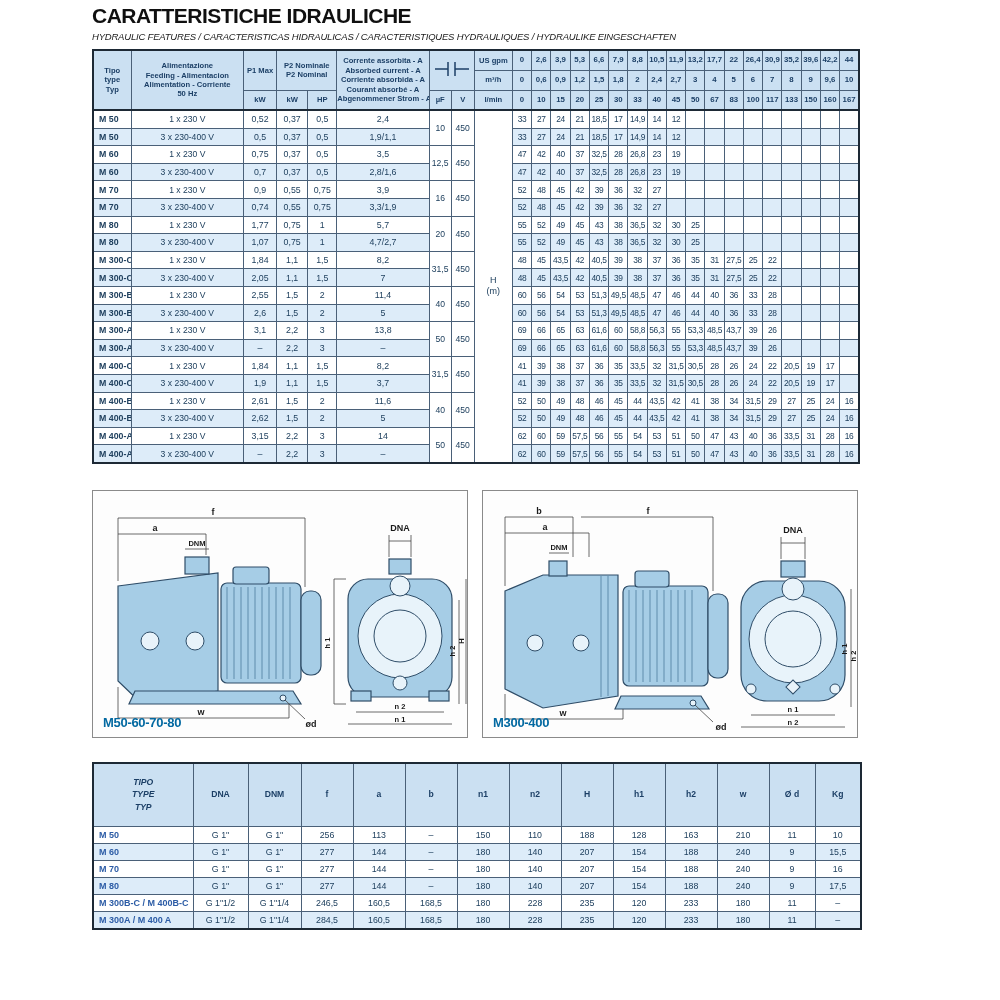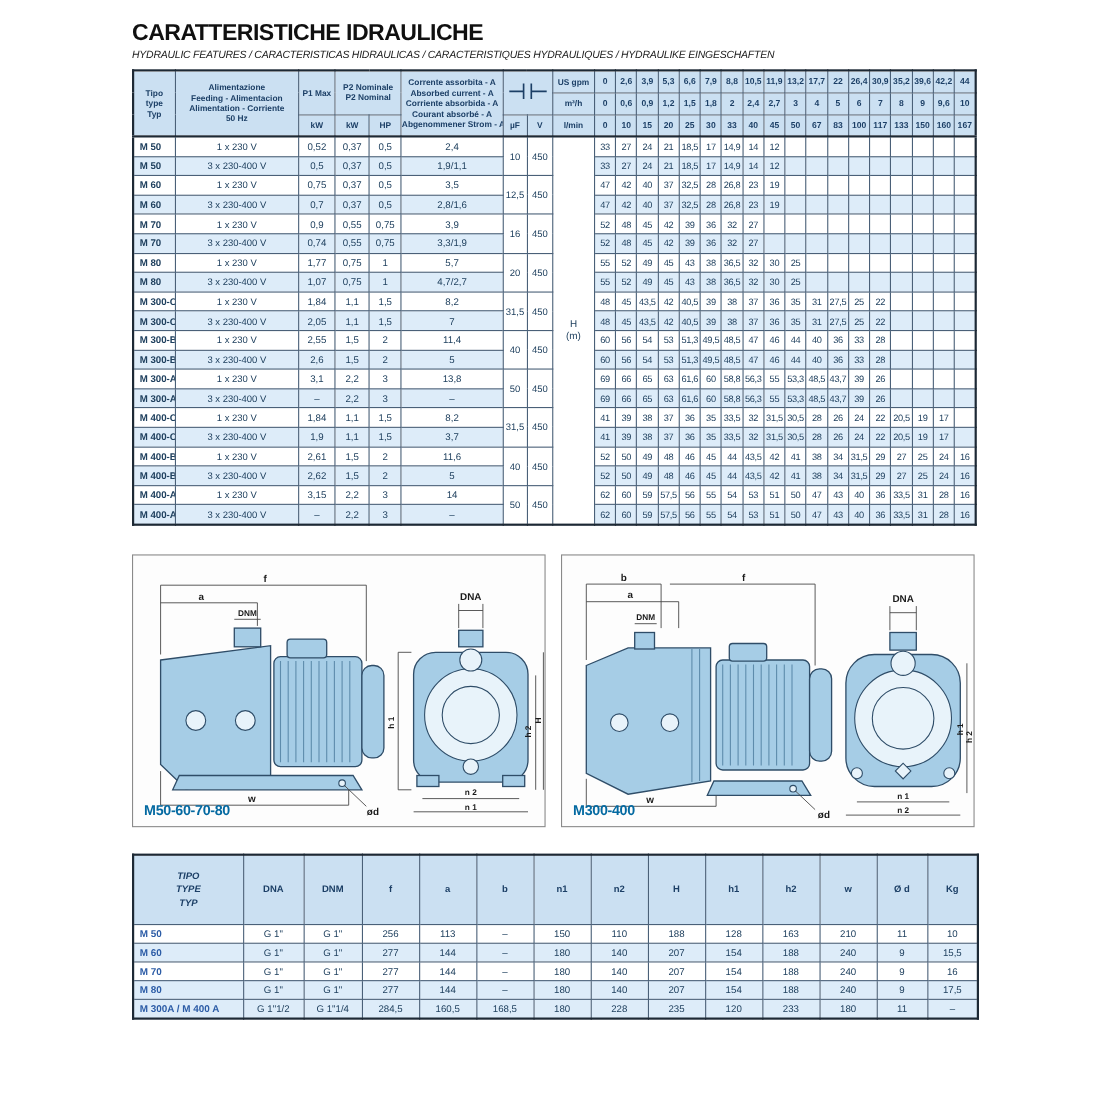--- a/index.html
+++ b/index.html
@@ -1,17 +1,17 @@
 <!DOCTYPE html>
 <html><head>
 <meta charset="utf-8">
 <style>
   html,body{margin:0;padding:0;background:#ffffff;}
   body{width:1000px;height:1000px;overflow:hidden;font-family:"Liberation Sans",sans-serif;color:#1c3a58;}
-  .page{width:768px;margin-left:120px;padding-top:18px;}
+  .page{width:768px;margin-left:92px;padding-top:4px;}
   .sec-title{font-size:21px;font-weight:bold;color:#101010;margin:0;letter-spacing:-0.5px;}
   .sec-sub{font-size:9.5px;font-weight:normal;font-style:italic;color:#1a1a1a;margin:3px 0 7px 0;letter-spacing:-0.2px;}
 
   table{border-collapse:collapse;table-layout:fixed;width:768px;}
   .hyd,.dim{border:2px solid #1d2935;}
   .hyd th,.hyd td,.dim th,.dim td{border:1px solid #4a6078;text-align:center;vertical-align:middle;padding:0;overflow:hidden;white-space:nowrap;}
   .hyd thead th{background:#cbe0f2;color:#1c3f66;font-weight:bold;font-size:7.6px;line-height:1.25;}
   .hyd thead{border-bottom:2px solid #1d2935;}
   .hyd thead tr{height:20px;}
   .hyd tbody td{height:16.6px;font-size:8.8px;color:#20415f;}
@@ -963,20 +963,36 @@
           <td>–</td>
           <td>180</td>
           <td>140</td>
           <td>207</td>
           <td>154</td>
           <td>188</td>
           <td>240</td>
           <td>9</td>
           <td>17,5</td>
         </tr>
+        <tr>
+          <td class="model">M 300B-C / M 400B-C</td>
+          <td>G 1"1/2</td>
+          <td>G 1"1/4</td>
+          <td>246,5</td>
+          <td>160,5</td>
+          <td>168,5</td>
+          <td>180</td>
+          <td>228</td>
+          <td>235</td>
+          <td>120</td>
+          <td>233</td>
+          <td>180</td>
+          <td>11</td>
+          <td>–</td>
+        </tr>
         <tr class="stripe">
           <td class="model">M 300A / M 400 A</td>
           <td>G 1"1/2</td>
           <td>G 1"1/4</td>
           <td>284,5</td>
           <td>160,5</td>
           <td>168,5</td>
           <td>180</td>
           <td>228</td>
           <td>235</td>

